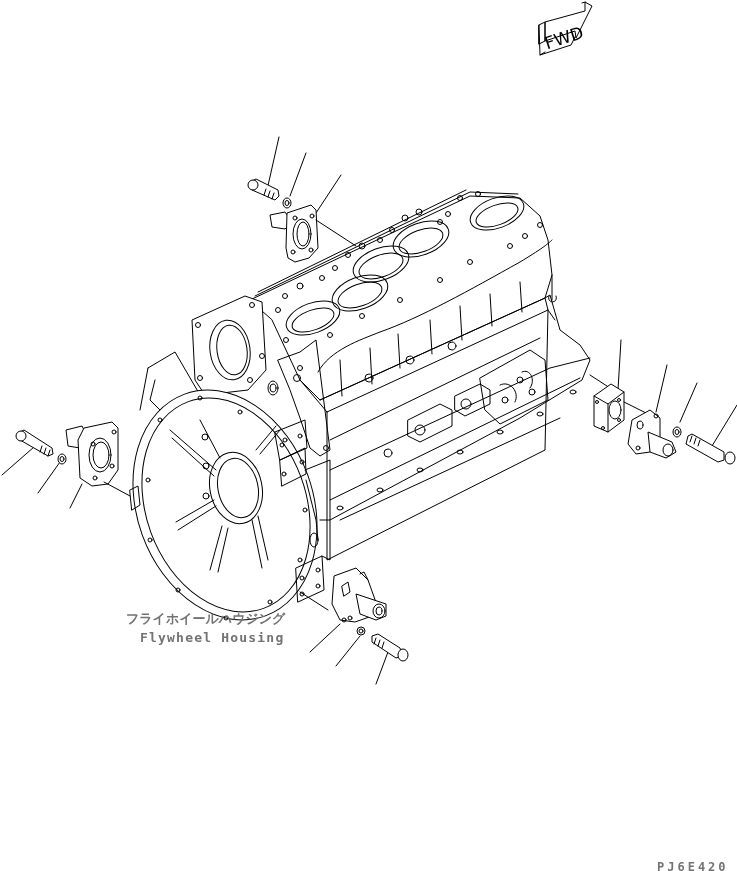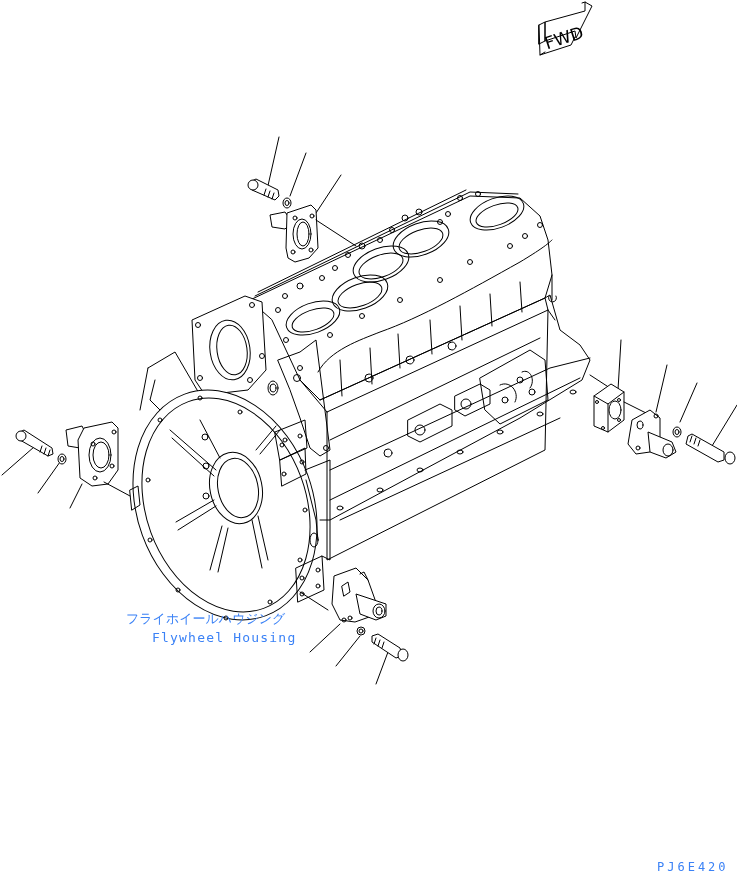--- a/index.html
+++ b/index.html
@@ -1,23 +1,23 @@
 <!DOCTYPE html>
 <html><head>
 <meta charset="utf-8">
 <style>
   html, body { margin: 0; padding: 0; background: #ffffff; }
   body { width: 737px; height: 871px; position: relative; overflow: hidden; font-family: "DejaVu Sans Mono", monospace; }
   #canvas { position: absolute; left: 0; top: 0; width: 737px; height: 871px; }
   svg { position: absolute; left: 0; top: 0; }
   .ln { fill: none; stroke: #000; stroke-width: 1; stroke-linejoin: round; stroke-linecap: round; }
   .fl { fill: #fff; stroke: #000; stroke-width: 1; stroke-linejoin: round; }
-  .label { position: absolute; color: #3b82f6; white-space: pre; letter-spacing: 1px; }
+  .label { position: absolute; color: #737373; white-space: pre; letter-spacing: 1px; font-weight: bold; }
   .label-jp { left: 126px; top: 610px; font-size: 13px; font-family: "DejaVu Sans", sans-serif; letter-spacing: 0px; }
-  .label-en { left: 140px; top: 630px; font-size: 13px; font-family: "DejaVu Sans Mono", monospace; letter-spacing: 1.2px; margin-left: 12px; }
+  .label-en { left: 140px; top: 630px; font-size: 13px; font-family: "DejaVu Sans Mono", monospace; letter-spacing: 1.2px; }
   .drawing-id { left: 657px; top: 848px; font-size: 12px; font-family: "DejaVu Sans Mono", monospace; letter-spacing: 3px; margin-top: 12px; }
   .fwd-text { font-family: "DejaVu Sans", sans-serif; font-size: 17px; }
 </style>
 </head>
 <body>
 
 <div id="canvas">
 
   <svg width="737" height="871" viewBox="0 0 737 871">
 

